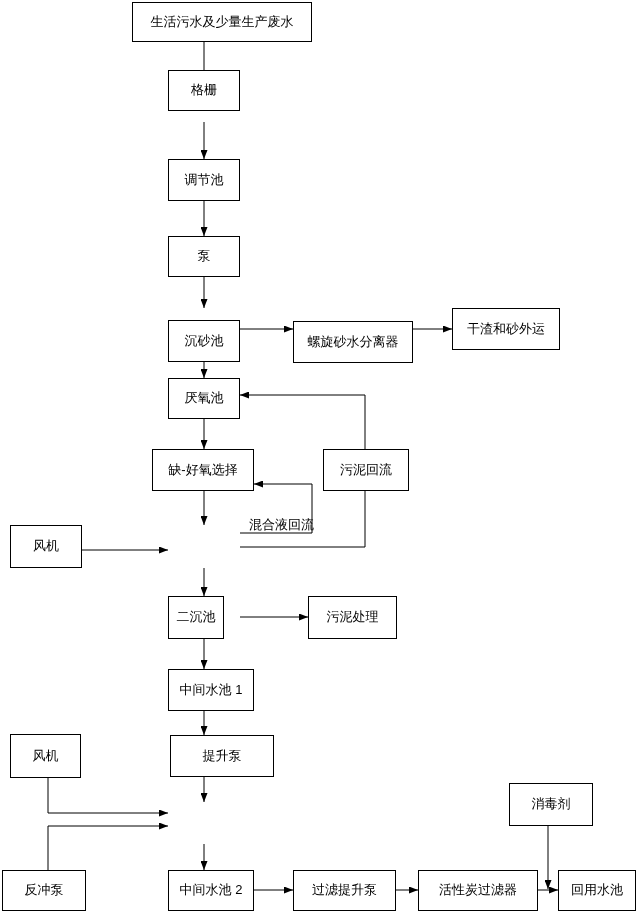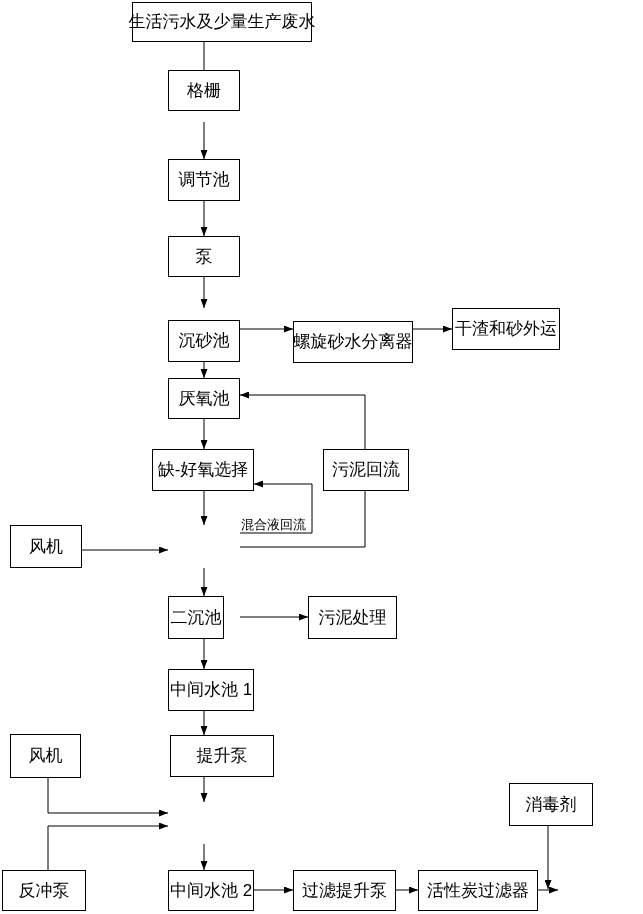--- a/index.html
+++ b/index.html
@@ -21,33 +21,34 @@
     top: 0;
     width: 643px;
     height: 914px;
   }
   .node {
     position: absolute;
     box-sizing: border-box;
     border: 1px solid #000000;
     background: #ffffff;
     color: #000000;
-    font-size: 17px;
+    font-size: 13px;
     line-height: 1.25;
     display: flex;
     align-items: center;
     justify-content: center;
     text-align: center;
     white-space: nowrap;
   }
   .edge-label {
     position: absolute;
     color: #000000;
     font-size: 13px;
     white-space: nowrap;
+    margin-left: 8px;
   }
 </style>
 </head>
 <body>
 
 <div class="stage">
 
   <svg class="wires" viewBox="0 0 643 914" xmlns="http://www.w3.org/2000/svg">
     <defs>
       <marker id="arr" viewBox="0 0 9 7" markerWidth="9" markerHeight="7" refX="9" refY="3.5" orient="auto" markerUnits="userSpaceOnUse">
@@ -97,16 +98,17 @@
   <div class="node" style="left:168px;top:596px;width:56px;height:43px">二沉池</div>
   <div class="node" style="left:308px;top:596px;width:89px;height:43px">污泥处理</div>
   <div class="node" style="left:168px;top:669px;width:86px;height:42px">中间水池 1</div>
   <div class="node" style="left:10px;top:734px;width:71px;height:44px">风机</div>
   <div class="node" style="left:170px;top:735px;width:104px;height:42px">提升泵</div>
   <div class="node" style="left:509px;top:783px;width:84px;height:43px">消毒剂</div>
   <div class="node" style="left:2px;top:870px;width:84px;height:41px">反冲泵</div>
   <div class="node" style="left:168px;top:870px;width:86px;height:41px">中间水池 2</div>
   <div class="node" style="left:293px;top:870px;width:103px;height:41px">过滤提升泵</div>
   <div class="node" style="left:418px;top:870px;width:120px;height:41px">活性炭过滤器</div>
+  <div class="node" style="left:558px;top:870px;width:78px;height:41px">回用水池</div>
 
   <div class="edge-label" style="left:241px;top:516px">混合液回流</div>
 
 </div>
 
 </body></html>

